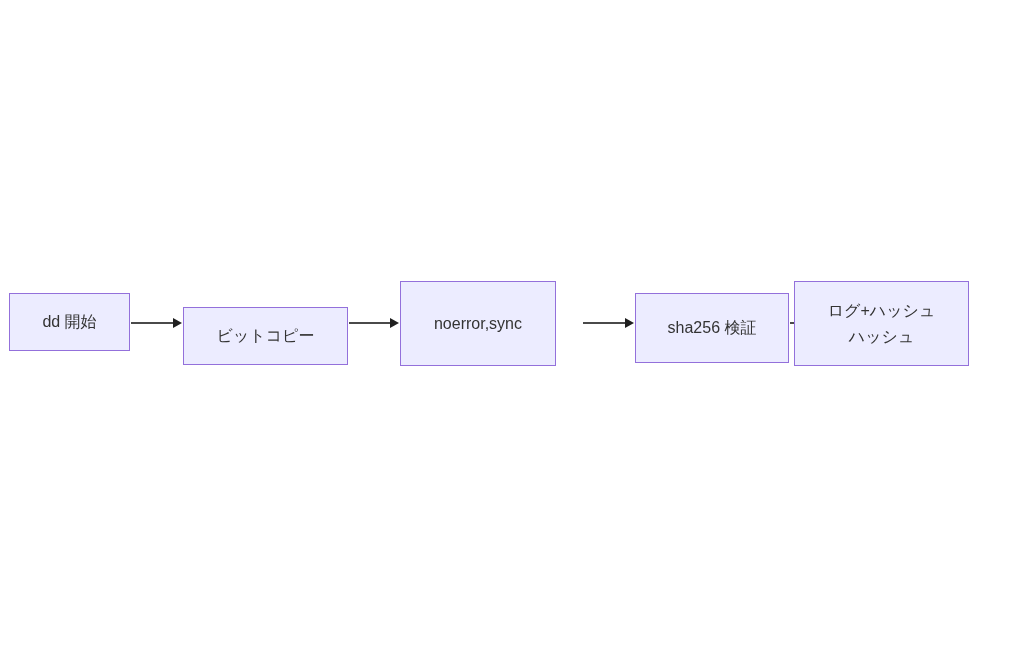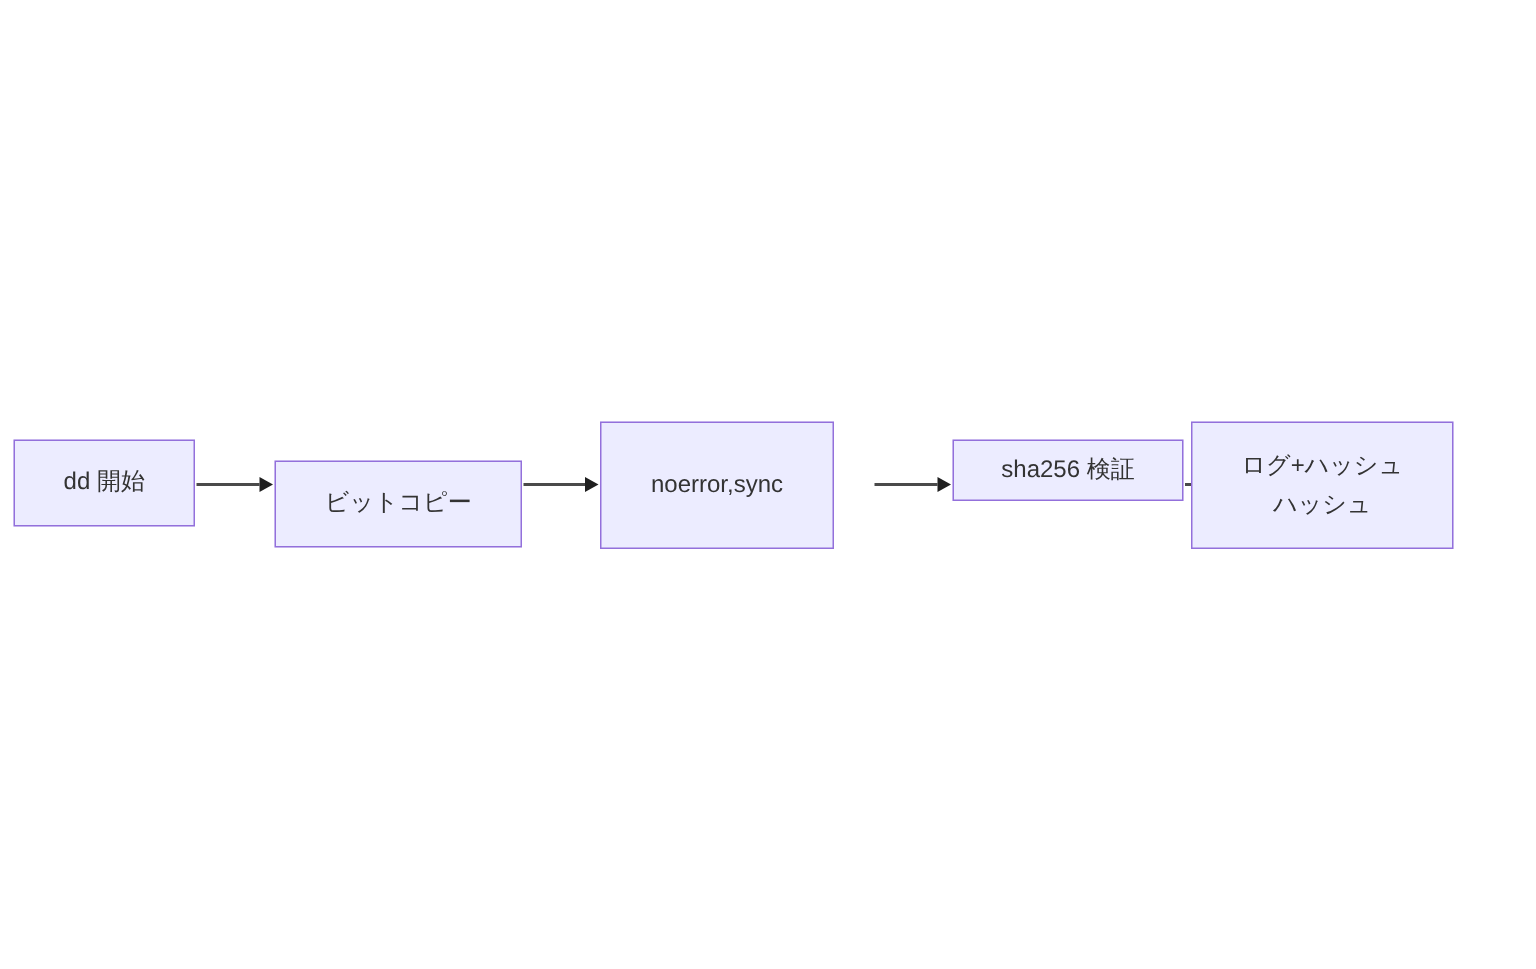--- a/index.html
+++ b/index.html
@@ -26,21 +26,21 @@
     display: flex;
     flex-direction: column;
     align-items: center;
     justify-content: center;
     text-align: center;
     white-space: nowrap;
   }
   .n1 { left: 9px;   top: 293px; width: 121px; height: 58px; }
   .n2 { left: 183px; top: 307px; width: 165px; height: 58px; text-align: right; }
   .n3 { left: 400px; top: 281px; width: 156px; height: 85px; }
-  .n4 { left: 635px; top: 293px; width: 154px; height: 41px; }
+  .n4 { left: 635px; top: 293px; width: 154px; height: 70px; }
   .n5 { left: 794px; top: 281px; width: 175px; height: 85px; }
 
   .edge {
     position: absolute;
     top: 313px;
     height: 20px;
     display: flex;
     align-items: center;
   }
   .e1 { left: 131px; width: 51px; }

